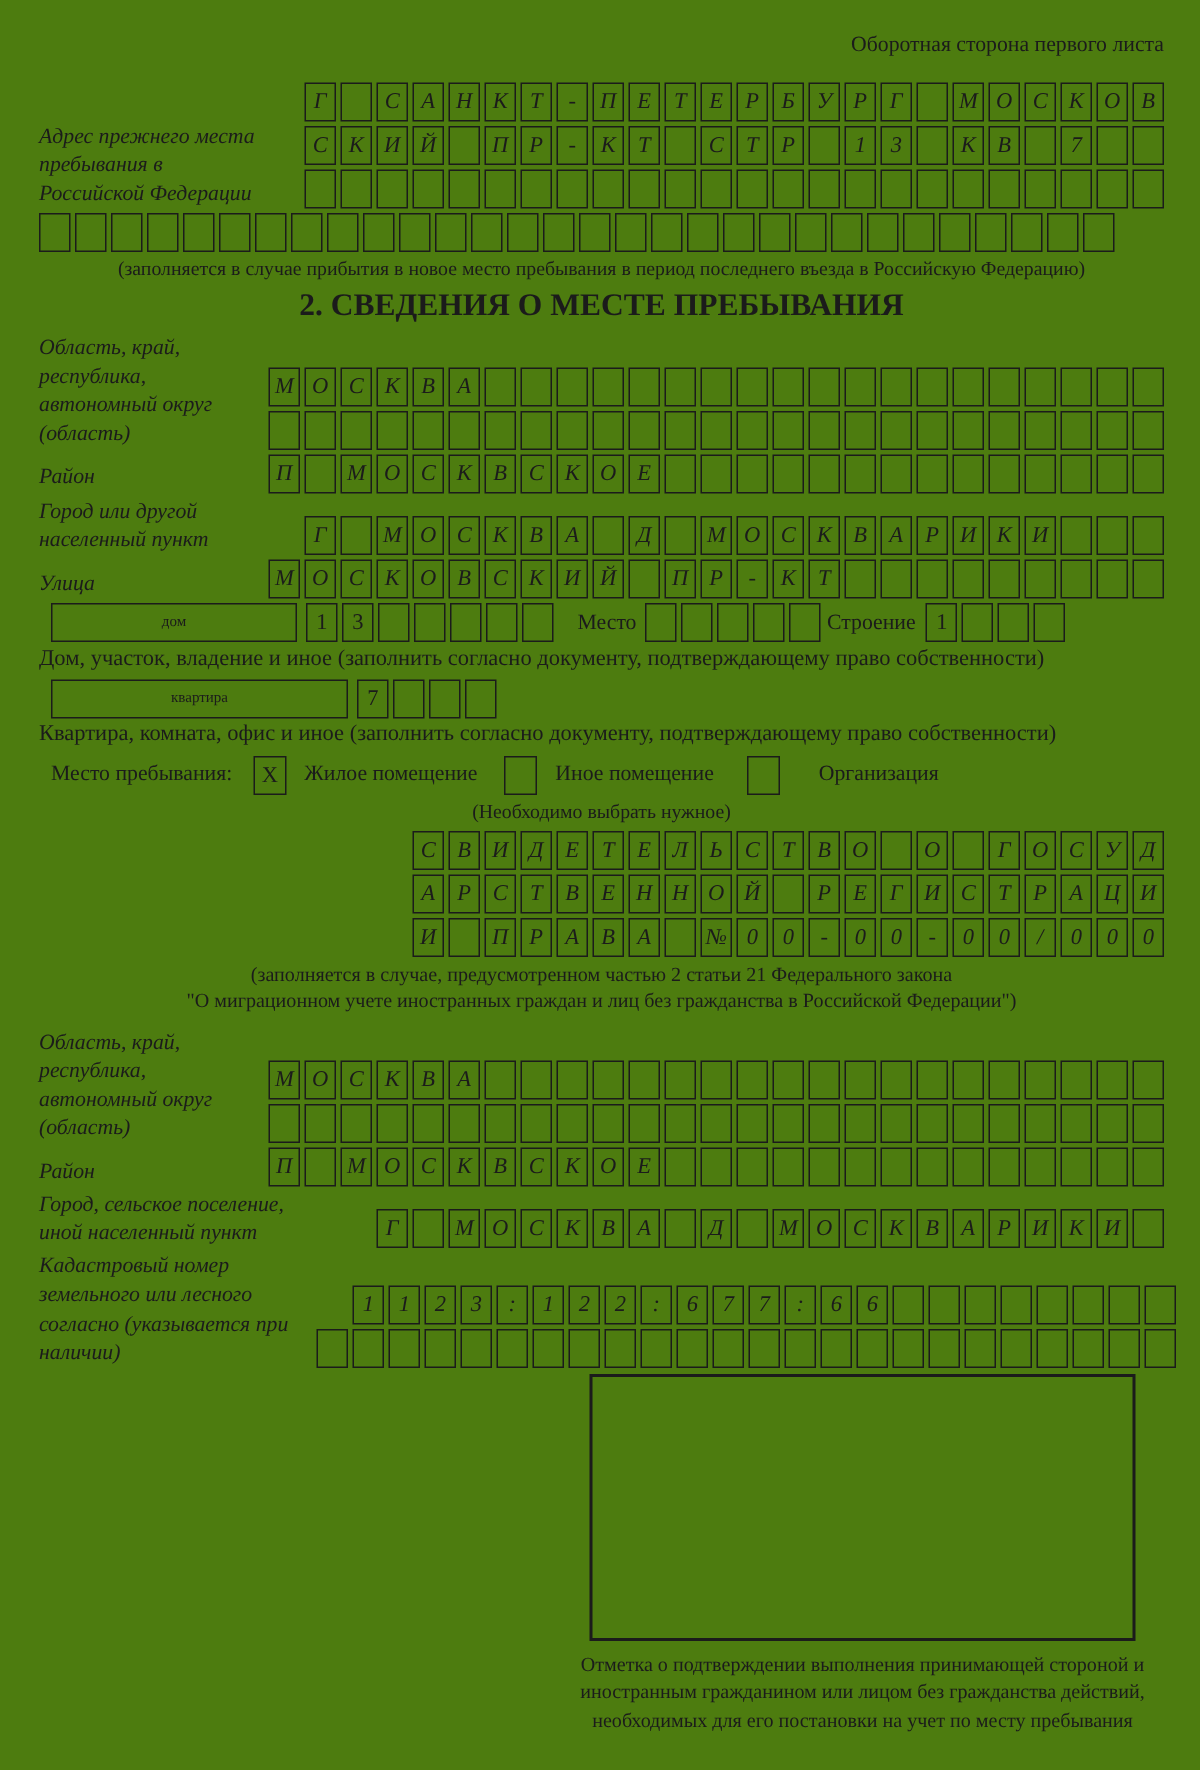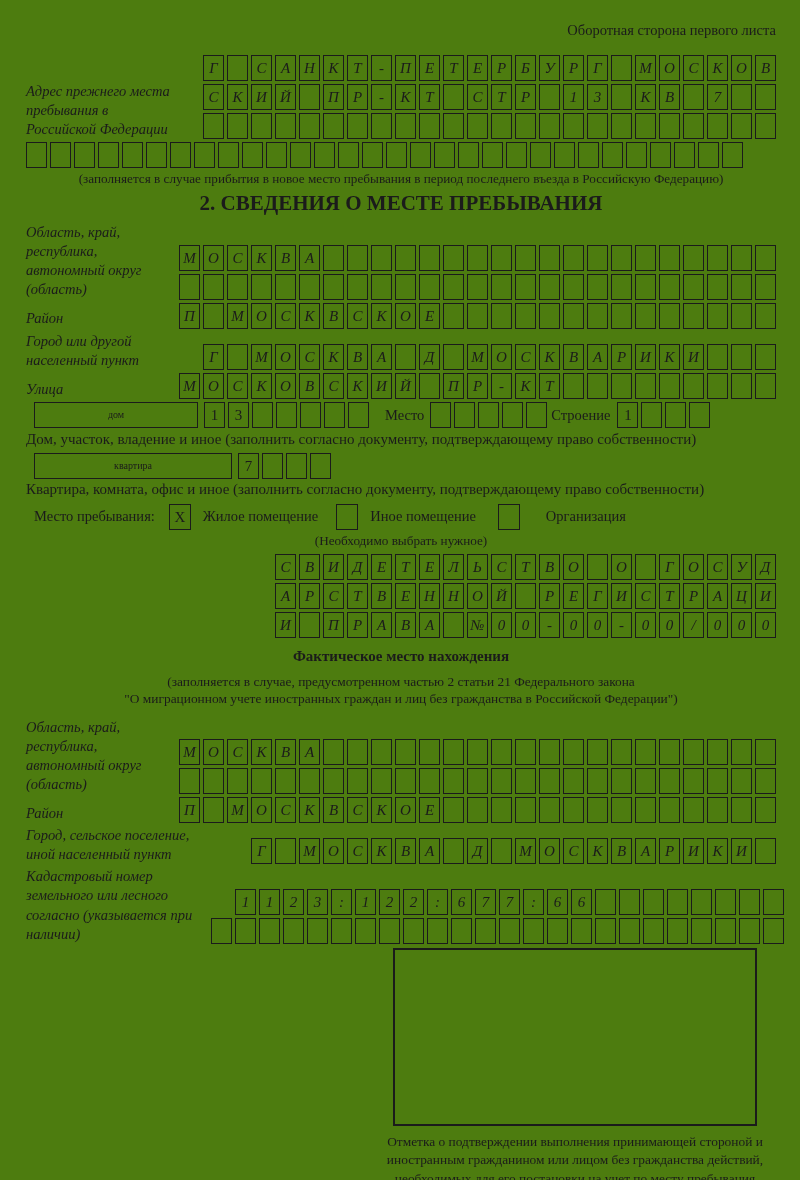--- a/index.html
+++ b/index.html
@@ -457,21 +457,20 @@
           <span class="cell">0</span>
           <span class="cell">0</span>
           <span class="cell">/</span>
           <span class="cell">0</span>
           <span class="cell">0</span>
           <span class="cell">0</span>
         </div>
     </div>
   </div>
 
-  <div class="h3">Фактическое место нахождения</div>
   <div class="fact-cap">(заполняется в случае, предусмотренном частью 2 статьи 21 Федерального закона</div>
   <div class="fact-cap" style="margin-bottom:10px;">"О миграционном учете иностранных граждан и лиц без гражданства в Российской Федерации")</div>
 
   <div class="field">
     <div class="flabel w150">Область, край, республика, автономный округ (область)</div>
     <div class="rows">
       <div class="boxrow">
           <span class="cell">М</span>
           <span class="cell">О</span>
           <span class="cell">С</span>

